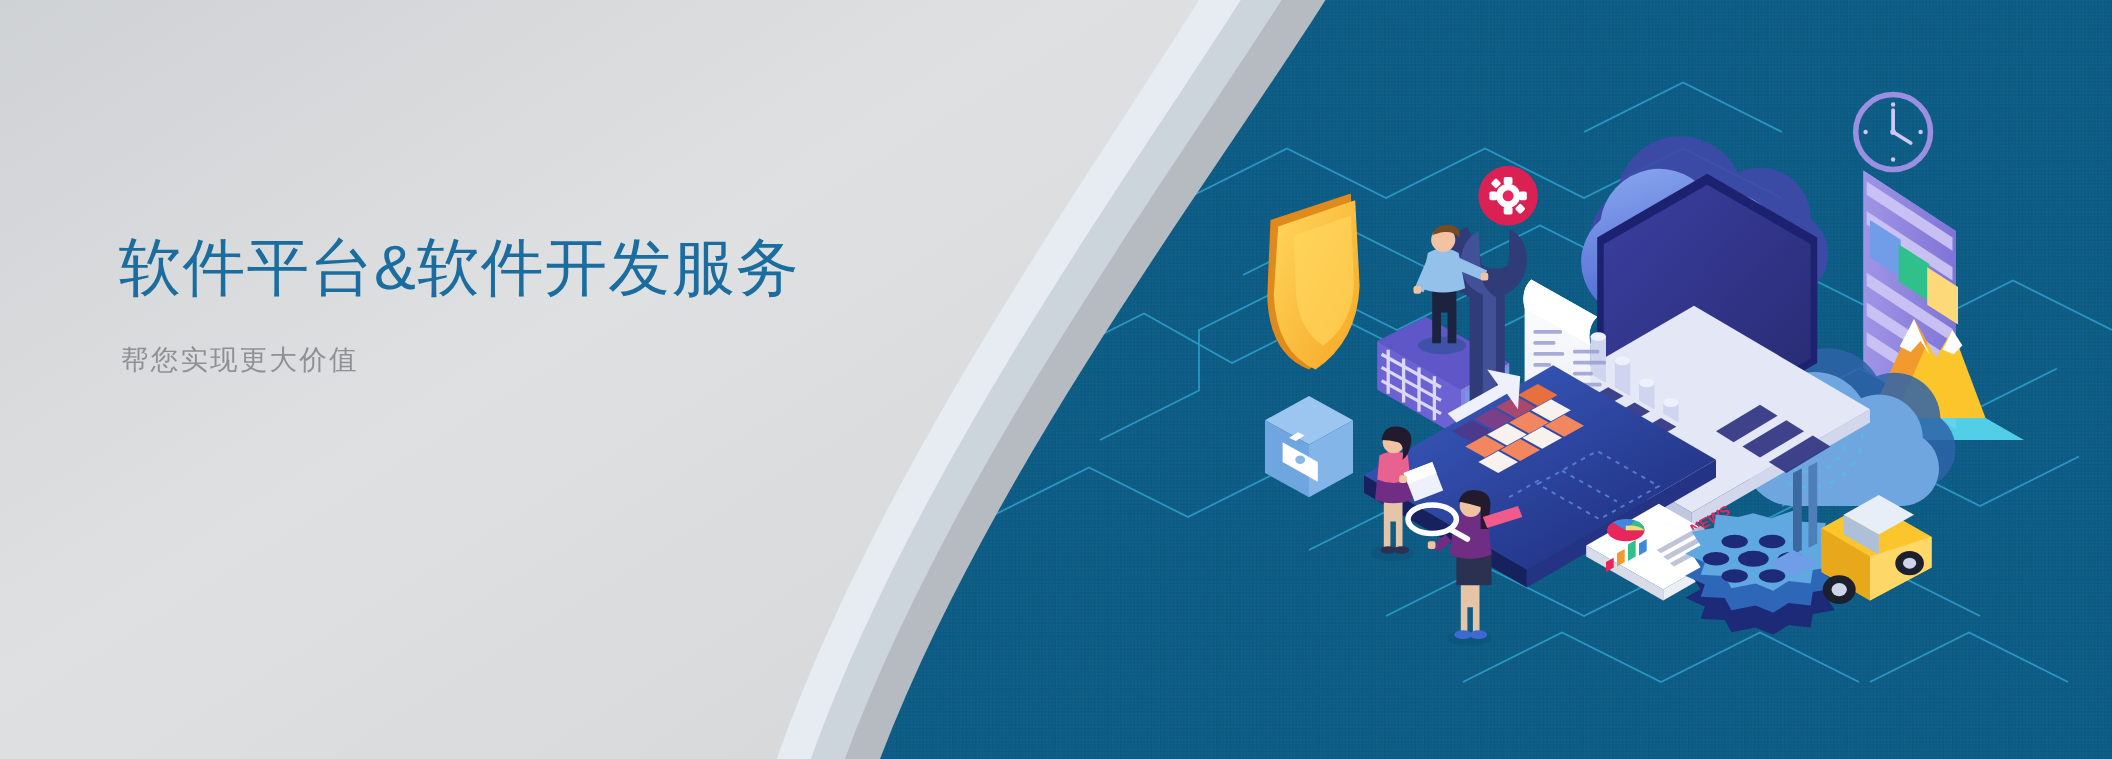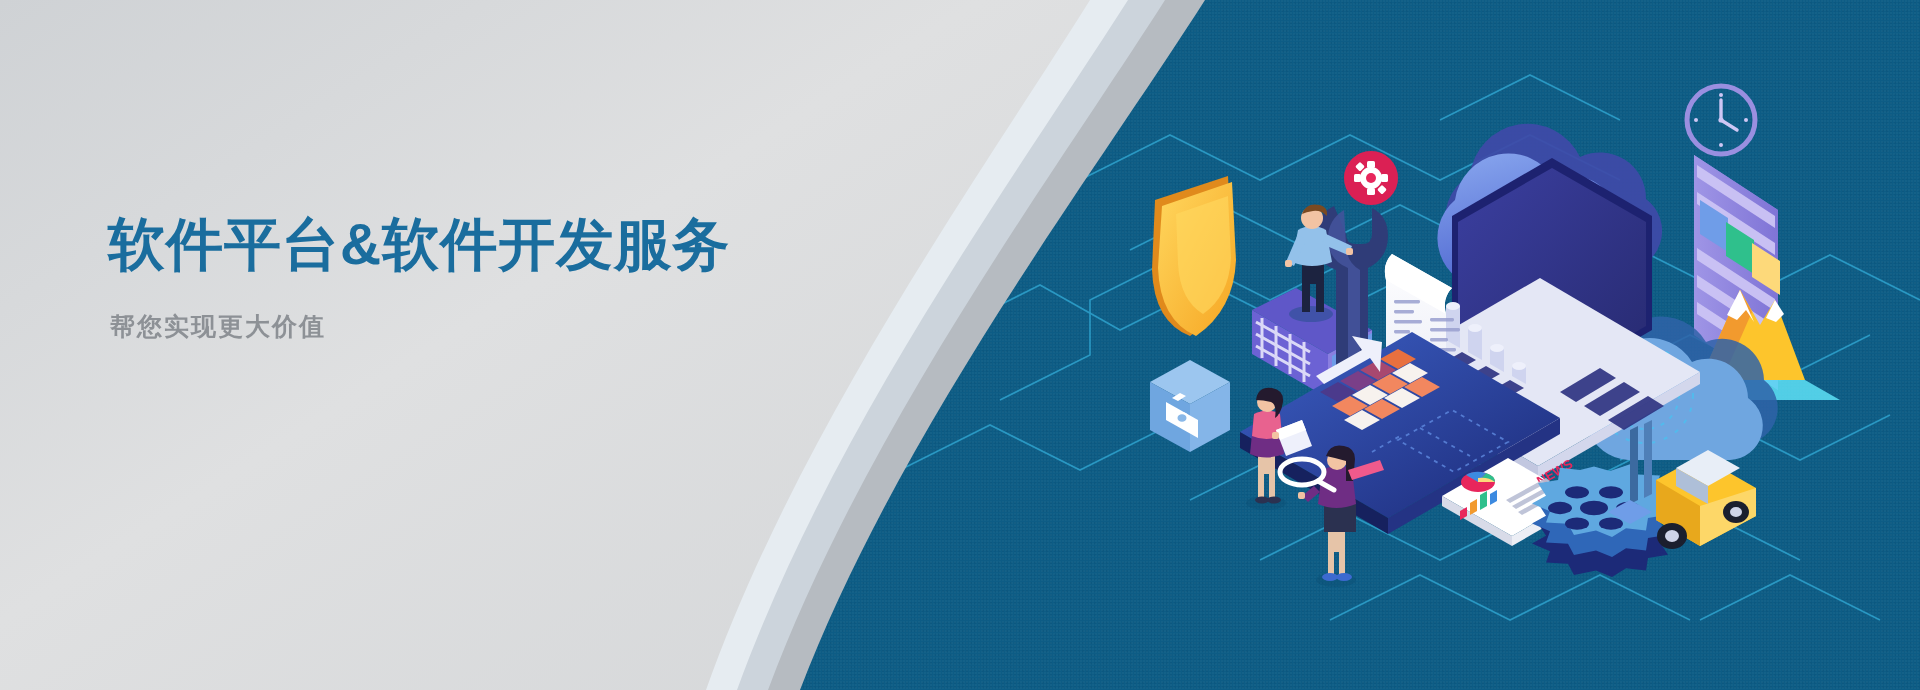--- a/index.html
+++ b/index.html
@@ -13,26 +13,26 @@
   .bg-blue::after{
     content:"";position:absolute;inset:0;
     background-image:
       radial-gradient(circle at 30% 30%, rgba(255,255,255,.035) 0 1px, transparent 1px),
       radial-gradient(circle at 70% 70%, rgba(0,0,0,.04) 0 1px, transparent 1px);
     background-size:3px 3px,4px 4px;opacity:.9;
   }
   .svg-layer{position:absolute;inset:0;width:1920px;height:690px;}
   .headline{
     position:absolute;left:108px;top:212px;
-    font-size:57px;font-weight:700;color:#1a6d9e;letter-spacing:1px;
+    font-size:57px;font-weight:400;color:#1a6d9e;letter-spacing:1px;
     white-space:nowrap;line-height:1.15;
   }
   .subline{
     position:absolute;left:110px;top:310px;
-    font-size:25px;font-weight:700;color:#8d9196;letter-spacing:2px;
+    font-size:25px;font-weight:400;color:#8d9196;letter-spacing:2px;
     white-space:nowrap;
   }
 </style>
 </head>
 <body>
 
 <div class="banner">
 
   <div class="bg-blue"></div>
 

